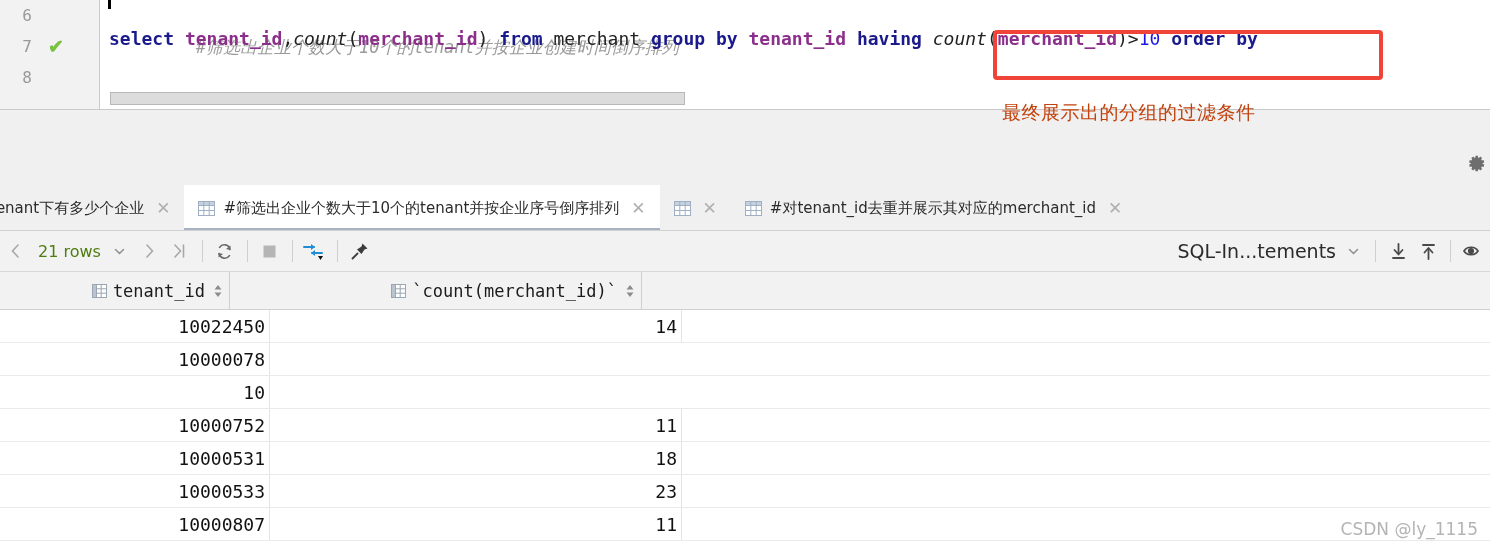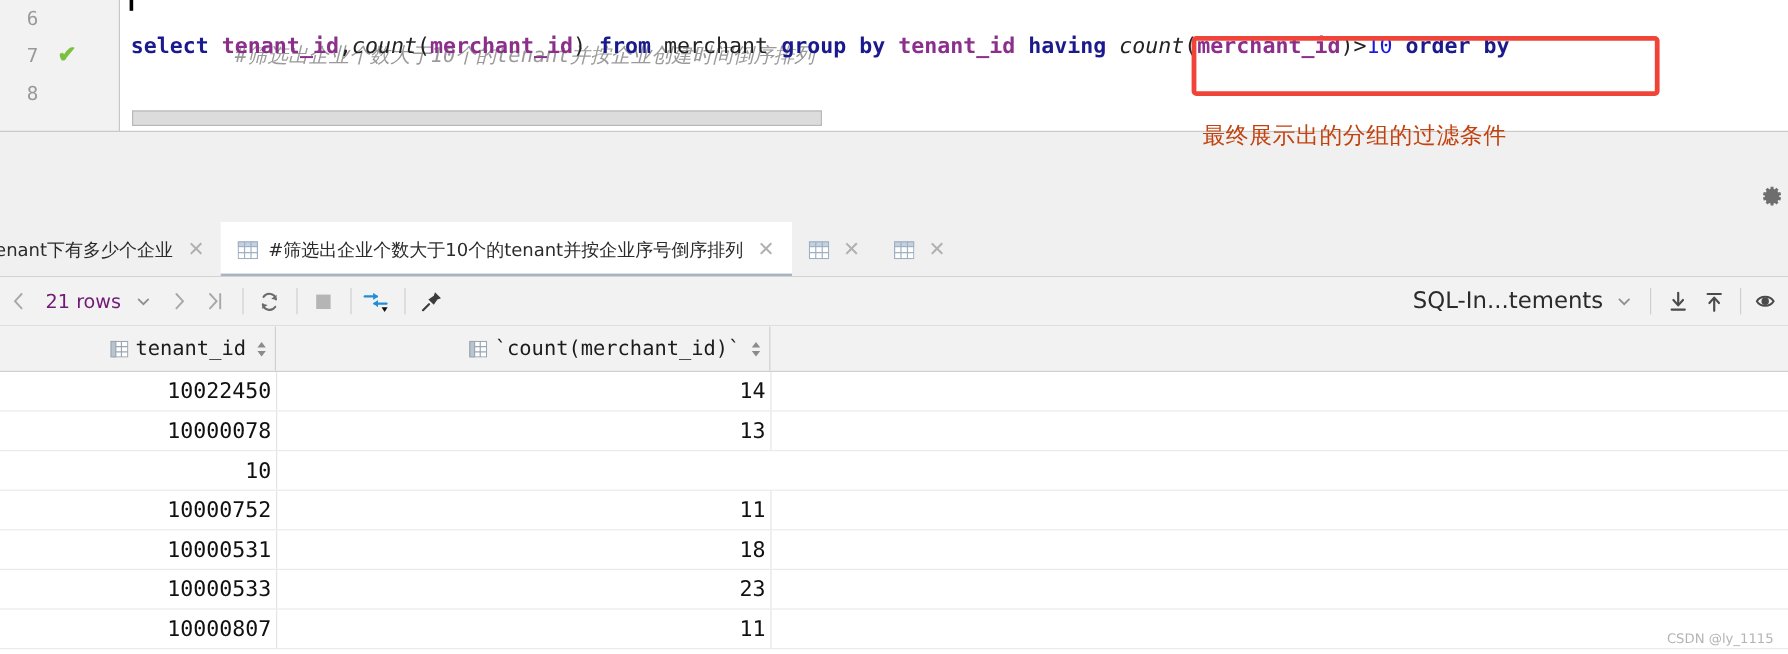--- a/index.html
+++ b/index.html
@@ -109,21 +109,21 @@
   
   .restoolbar {
     position:absolute; left:0; top:231px; width:1490px; height:41px;
     background:#f2f2f2; border-bottom:1px solid #d8d8d8;
     display:flex; align-items:center;
   }
   .tb-ico { display:flex; align-items:center; justify-content:center;
             width:30px; height:41px; color:#9a9a9a; }
   .tb-ico.dark { color:#4a4a4a; }
   .rows-label {
-    font-size:16px; color:#701a75; padding:0 4px 0 8px;
+    font-size:16px; color:#4d7c0f; padding:0 4px 0 8px;
     font-family:"DejaVu Sans","Liberation Sans",sans-serif;
   }
   .tb-sep { width:1px; height:22px; background:#cfcfcf; margin:0 7px; }
   .tb-right { margin-left:auto; display:flex; align-items:center; padding-right:2px; }
   .sql-sel { font-size:19px; color:#2b2b2b; padding-right:2px;
              font-family:"DejaVu Sans","Liberation Sans",sans-serif; }
 
   
   .restable { position:absolute; left:0; top:272px; width:1490px; height:273px; background:#fff; }
   .thead {
@@ -140,26 +140,26 @@
   .th.c1 { width:412px; }
   .th-ico { width:15px; height:14px; flex:0 0 auto; }
   .sort-ico { width:10px; margin-left:2px; flex:0 0 auto; }
   .trow { display:flex; height:33px; border-bottom:1px solid #eaeaea; }
   .td {
     display:flex; align-items:center; justify-content:flex-end;
     font-family:"DejaVu Sans Mono","Liberation Mono",monospace;
     font-size:18px; color:#111; padding-right:4px;
     border-right:1px solid #e4e4e4;
   }
-  .td.c0 { width:189px;margin-left:42px; }
+  .td.c0 { width:270px; }
   .td.c1 { width:412px; }
 
   .watermark {
     position:absolute; right:12px; bottom:6px;
-    font-size:11px; color:#b4b4b4;
+    font-size:17px; color:#b4b4b4;
     font-family:"DejaVu Sans","Liberation Sans",sans-serif;
   }
 </style>
 </head>
 <body>
 
 <div id="app">
 
   <div class="editor">
     <div class="gutter" id="gutter">
@@ -219,20 +219,21 @@
           <path d="M5.8 0.5 L5.8 14.5 M11.2 0.5 L11.2 14.5 M0.5 9.5 L16.5 9.5" stroke="#9fb0c4"></path>
         </svg>
         <span class="tab-close">✕</span>
       </div>
       <div class="tab">
         <svg class="tab-icon" viewBox="0 0 17 15">
           <rect x="0.5" y="0.5" width="16" height="14" fill="#fff" stroke="#9fb0c4"></rect>
           <rect x="0.5" y="0.5" width="16" height="4" fill="#c5d2de" stroke="#9fb0c4"></rect>
           <path d="M5.8 0.5 L5.8 14.5 M11.2 0.5 L11.2 14.5 M0.5 9.5 L16.5 9.5" stroke="#9fb0c4"></path>
         </svg>
+        <span>#对tenant_id去重并展示其对应的merchant_id</span>
         <span class="tab-close">✕</span>
       </div>
     </div>
 
   <div class="restoolbar">
     <div class="tb-ico">
       <svg width="13" height="16" viewBox="0 0 13 16">
           <path d="M9 2 L3.5 8 L9 14" stroke="#a8a8a8" stroke-width="1.6" fill="none" stroke-linecap="round"></path>
         </svg>
     </div>
@@ -345,21 +346,20 @@
           </svg>
         </div>
       </div>
     <div id="tbody">
         <div class="trow">
           <div class="td c0">10022450</div>
           <div class="td c1">14</div>
         </div>
         <div class="trow">
           <div class="td c0">10000078</div>
-          <div class="td c1">13</div>
         </div>
         <div class="trow">
           <div class="td c0">10</div>
         </div>
         <div class="trow">
           <div class="td c0">10000752</div>
           <div class="td c1">11</div>
         </div>
         <div class="trow">
           <div class="td c0">10000531</div>

